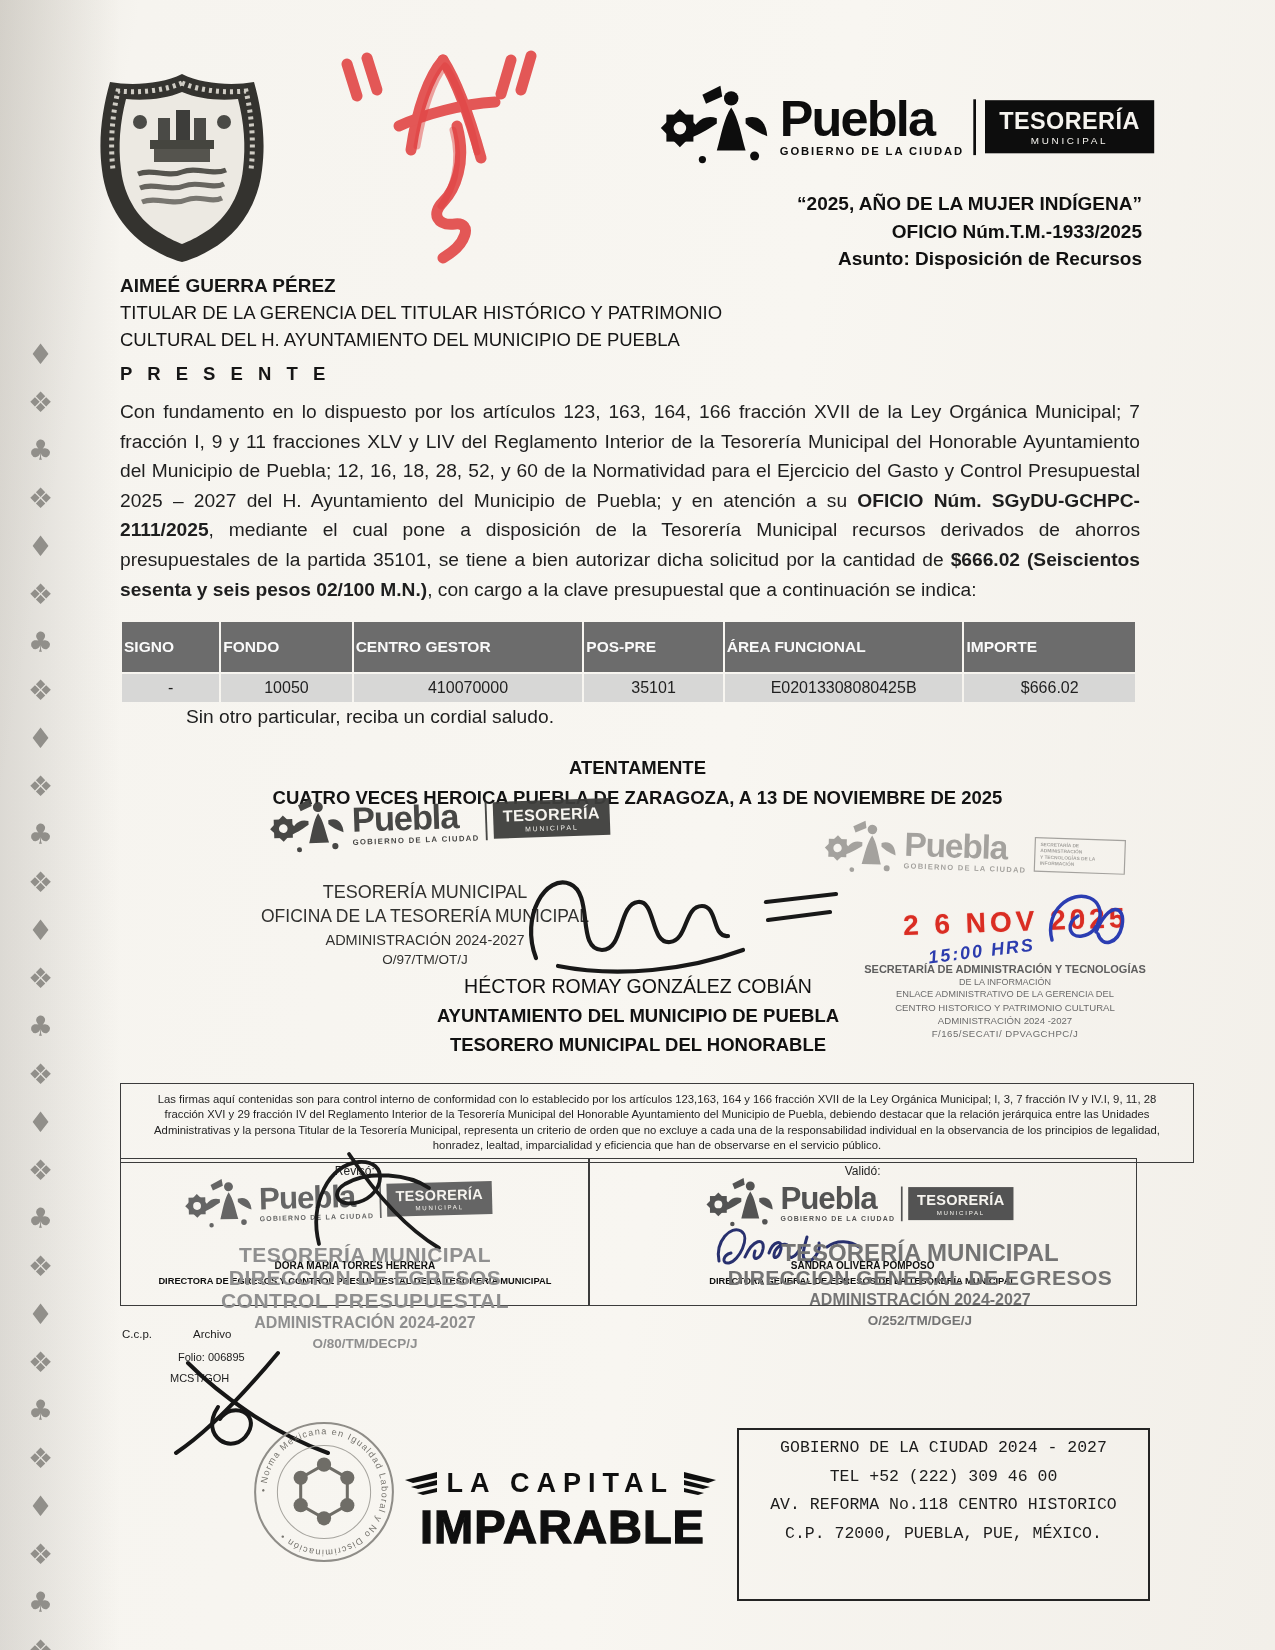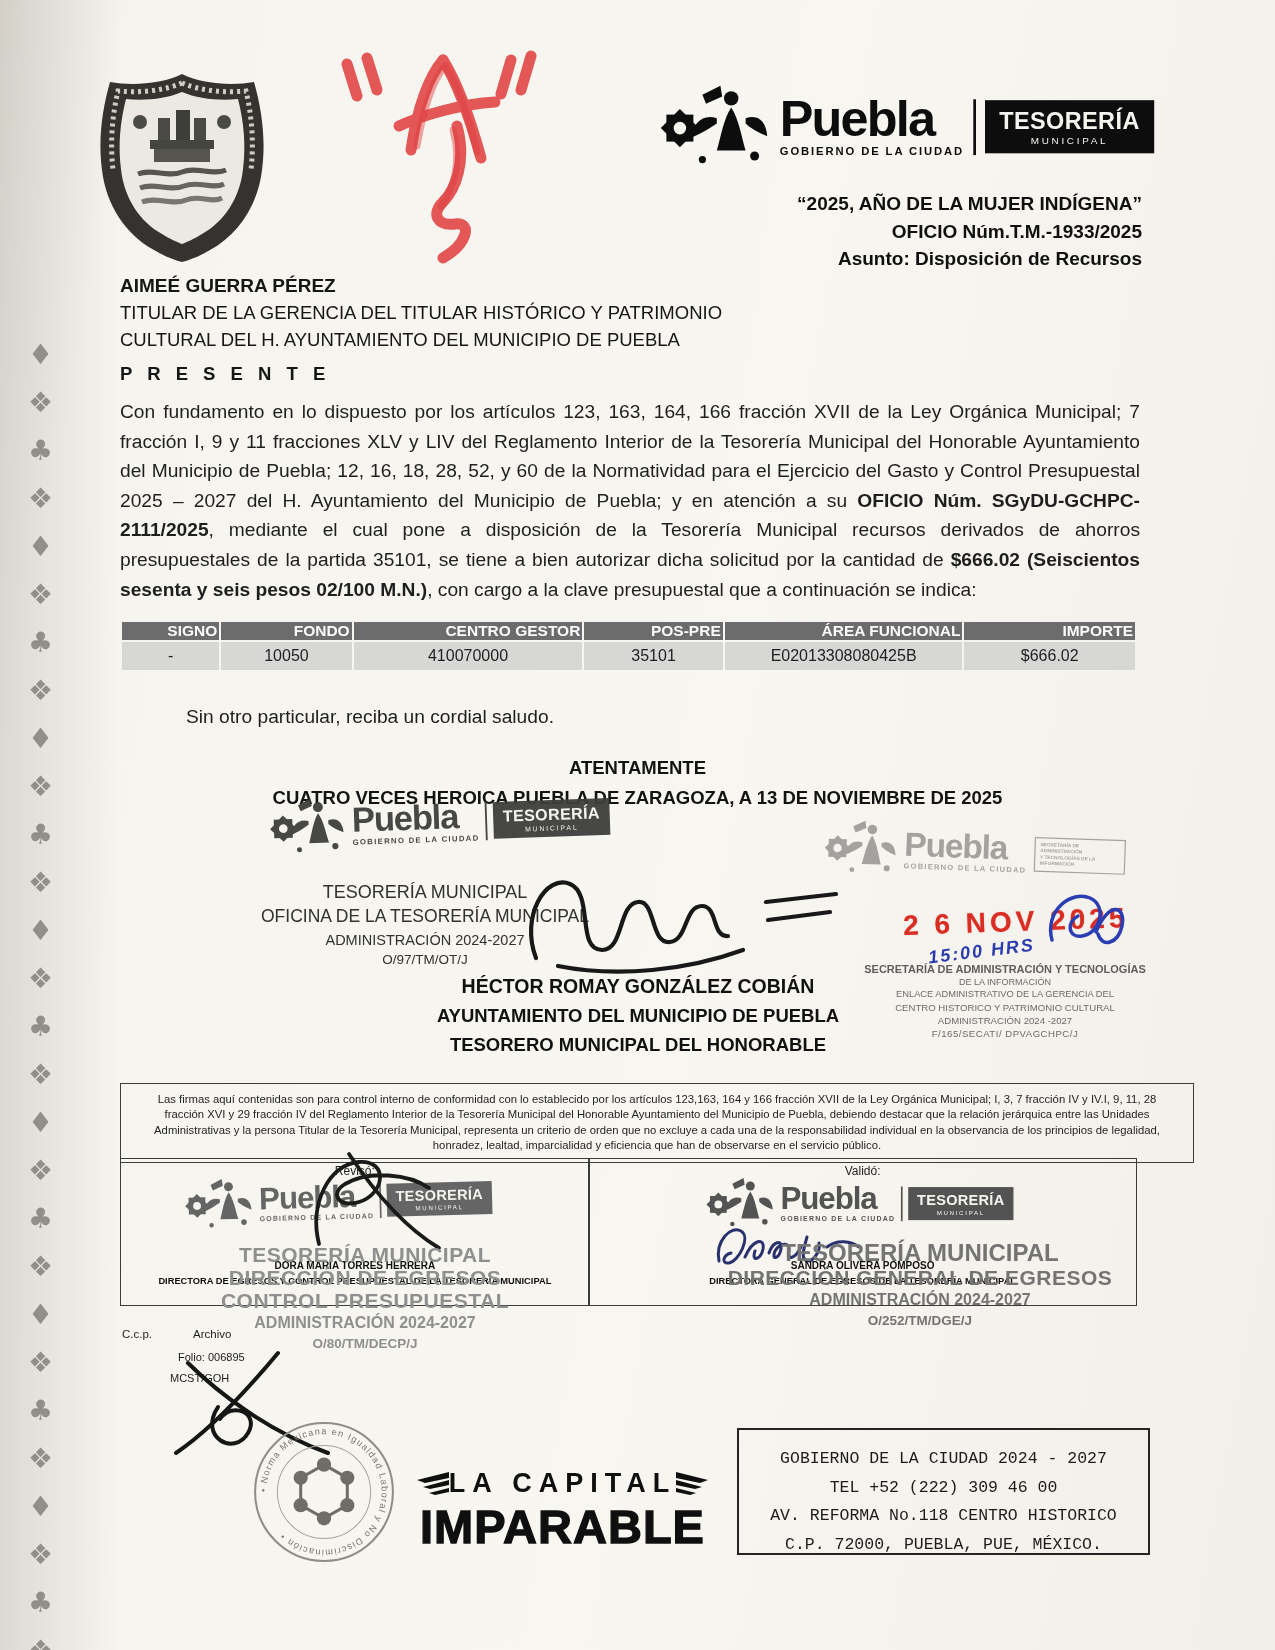--- a/index.html
+++ b/index.html
@@ -31,21 +31,21 @@
   .crest{left:92px;top:70px;width:180px;height:195px;}
   .redmark{left:325px;top:30px;width:235px;height:245px;}
   .hdr-right{right:133px;top:190px;width:520px;text-align:right;font-weight:bold;font-size:19px;line-height:27.5px;color:#101010;}
   
   .addr{left:120px;top:272px;font-size:18.5px;line-height:27px;color:#161616;}
   .addr .name{font-weight:bold;font-size:19px;}
   .addr .pres{font-weight:bold;letter-spacing:5px;margin-top:7px;}
   .bodyp{left:120px;top:397px;width:1020px;font-size:19.2px;line-height:29.6px;text-align:justify;color:#1e1e1e;}
   .btable{left:120px;top:620px;}
   .btable table{width:1017px;border-collapse:separate;border-spacing:2.5px;table-layout:fixed;}
-  .btable th{background:#6c6c6c;color:#fafafa;font-size:15.5px;font-weight:bold;padding:0 2px;text-align:right;}
+  .btable th{background:#6c6c6c;color:#fafafa;font-size:15.5px;font-weight:bold;padding:16px 2px;text-align:left;}
   .btable td{background:#d7d7d6;color:#1f1f1f;font-size:16px;text-align:center;padding:5px 2px;}
   .closing{left:186px;top:706px;font-size:19.2px;color:#1e1e1e;}
   .atent{left:0;top:757px;width:1275px;text-align:center;font-weight:bold;font-size:18.5px;color:#131313;}
   .citydate{left:0;top:787px;width:1275px;text-align:center;font-weight:bold;font-size:18.5px;color:#131313;}
   
   .office{left:240px;top:882px;width:370px;text-align:center;color:#31312f;}
   .of1{font-size:18px;}
   .of2{font-size:17.5px;margin-top:3px;}
   .of3{font-size:14.5px;margin-top:5px;}
   .of4{font-size:13.5px;margin-top:4px;}
@@ -54,21 +54,21 @@
   .btime{left:928px;top:941px;font-size:18px;font-weight:bold;font-style:italic;letter-spacing:2px;color:#2c3cae;transform:rotate(-7deg);}
   .binit{left:1038px;top:882px;width:100px;height:80px;}
   .secret{left:828px;top:962px;width:354px;text-align:center;color:#6b6b6b;}
   .s1{font-size:11px;font-weight:bold;line-height:14px;color:#5e5e5e;}
   .s2{font-size:9px;line-height:12px;}
   .s3{font-size:9.3px;line-height:12.5px;}
   .s4{font-size:9.6px;line-height:13px;}
   .s5{font-size:9.6px;line-height:13px;}
   .s6{font-size:9.6px;line-height:14px;letter-spacing:.5px;}
   .signer{left:338px;top:975px;width:600px;text-align:center;color:#111;}
-  .signer .n{font-size:19.5px;font-weight:bold;}
+  .signer .n{font-size:19.5px;font-weight:normal;}
   .signer .t{font-size:18.5px;font-weight:bold;margin-top:7px;}
   
   .legal{left:120px;top:1083px;width:1074px;border:1.5px solid #3c3c3c;padding:8px 24px;font-size:11.3px;line-height:15.4px;text-align:center;color:#242424;}
   .signrow{left:120px;top:1158px;width:1017px;height:148px;display:flex;}
   .sbox{position:relative;border:1.5px solid #3c3c3c;height:100%;}
   .sbox.l{width:517px;}
   .sbox.r{width:604px;margin-left:-1.5px;}
   .slabel{position:absolute;top:5px;left:0;right:0;text-align:center;font-size:12px;color:#1f1f1f;}
   .sname{position:absolute;top:101px;left:0;right:0;text-align:center;font-size:10px;font-weight:bold;color:#0f0f0f;}
   .stitle{position:absolute;top:117px;left:0;right:0;text-align:center;font-size:9.3px;font-weight:bold;color:#0f0f0f;}
@@ -82,26 +82,26 @@
   .g-med{font-size:16px;line-height:22px;}
   .g-sm{font-size:13.5px;line-height:20px;}
   
   .ccp1{left:122px;top:1328px;font-size:11.5px;color:#1d1d1d;}
   .ccp2{left:193px;top:1328px;font-size:11.5px;color:#1d1d1d;}
   .ccp3{left:178px;top:1351px;font-size:11px;color:#1d1d1d;}
   .ccp4{left:170px;top:1372px;font-size:11px;color:#1d1d1d;}
   .scrib-folio{left:148px;top:1345px;width:210px;height:120px;}
   .nmx{left:248px;top:1416px;width:152px;height:152px;}
   .capital{left:405px;top:1468px;width:315px;text-align:center;color:#0f0f0f;}
-  .cap1{display:flex;align-items:center;justify-content:center;font-size:27px;font-weight:bold;letter-spacing:7px;white-space:nowrap;}
+  .cap1{display:flex;align-items:center;justify-content:flex-end;gap:10px;font-size:27px;font-weight:bold;letter-spacing:7px;white-space:nowrap;}
   .cap2{font-size:47px;font-weight:bold;letter-spacing:1px;-webkit-text-stroke:1.3px #0f0f0f;}
   .wing{width:36px;height:26px;flex:0 0 auto;}
   .wing.flip{transform:scaleX(-1);}
-  .contact{left:737px;top:1428px;width:413px;height:127px;border:2px solid #242424;
-    font-family:"Liberation Mono",monospace;font-size:16.5px;line-height:28.5px;text-align:center;padding-top:15px;color:#1c1c1c;}
+  .contact{left:737px;top:1428px;width:413px;height:173px;border:2px solid #242424;
+    font-family:"Liberation Mono",monospace;font-size:16.5px;line-height:28.5px;text-align:center;padding-top:4px;color:#1c1c1c;}
 </style>
 </head>
 <body>
 
 <svg width="0" height="0" style="position:absolute">
   <symbol id="picon" viewBox="0 0 130 95">
     <g fill="currentColor">
       <rect x="16" y="34" width="30" height="30"></rect>
       <rect x="16" y="34" width="30" height="30" transform="rotate(45 31 49)"></rect>
       <circle cx="31" cy="49" r="7" fill="#f6f4ef"></circle>

